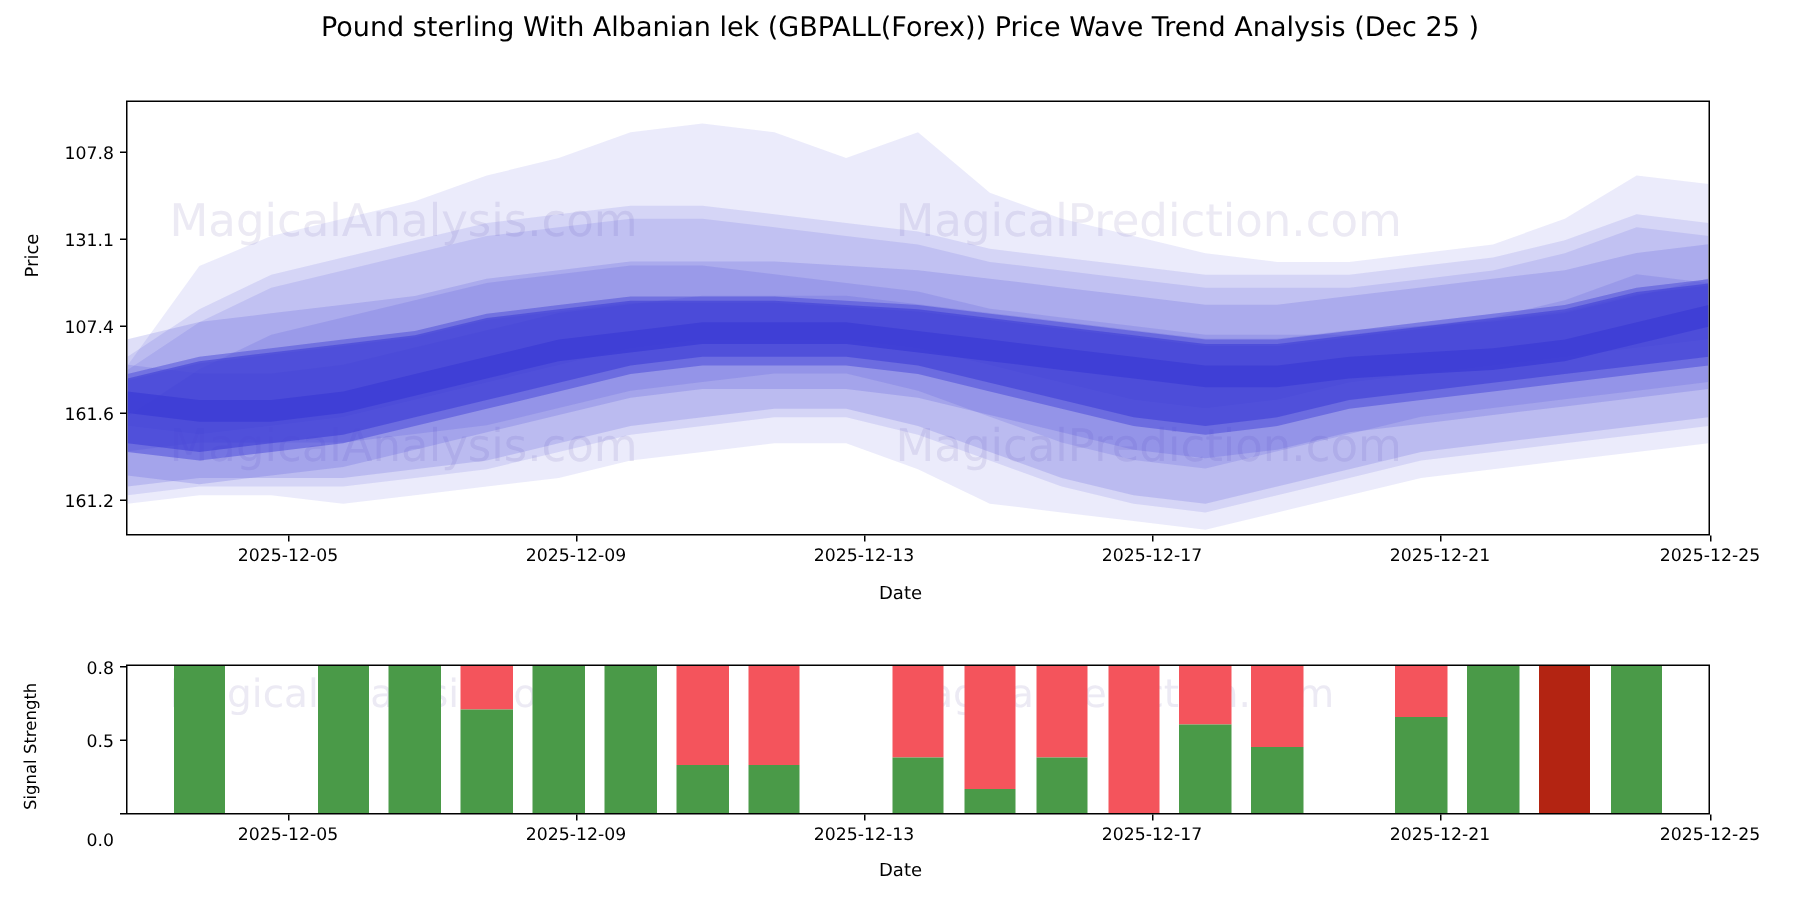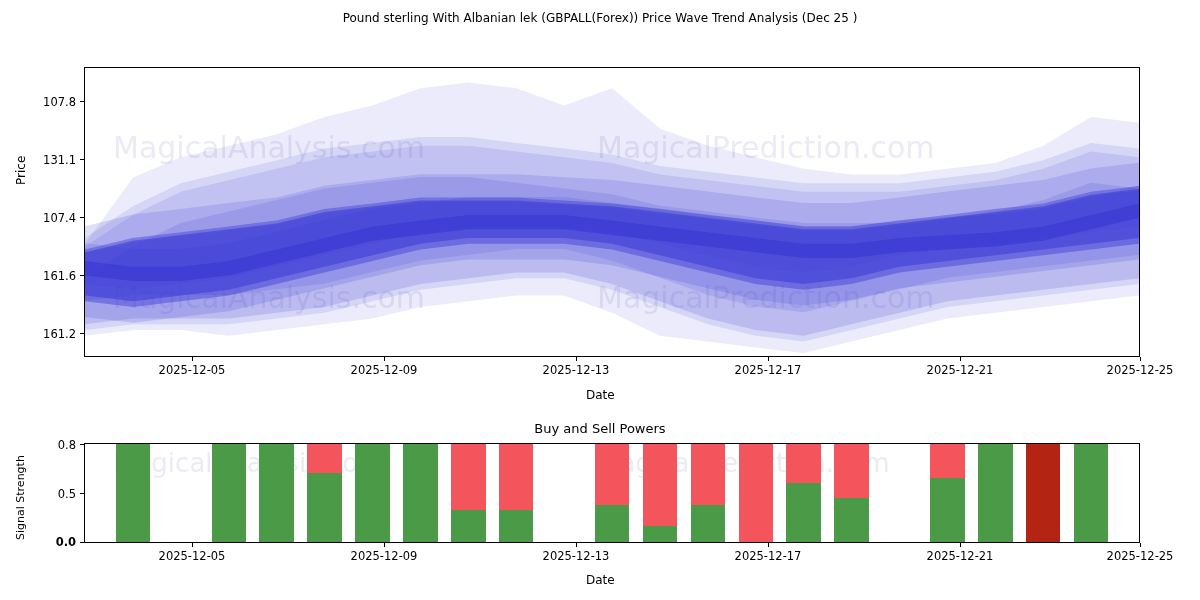--- a/index.html
+++ b/index.html
@@ -1,21 +1,21 @@
 <!DOCTYPE html>
 <html><head>
 <meta charset="utf-8">
 <style>
   html,body{margin:0;padding:0;}
   body{width:1200px;height:600px;background:#ffffff;font-family:"DejaVu Sans",sans-serif;overflow:hidden;}
   .page{position:relative;width:1200px;height:600px;}
 
   
   .title-block{position:absolute;left:0;top:8px;width:1200px;text-align:center;}
-  .title-line{font-size:12px;color:#000;line-height:21px;}
+  .title-line{font-size:18px;color:#000;line-height:21px;}
 
   
   #upper-axes{position:absolute;left:84px;top:67px;width:1056px;height:290px;
               border:1px solid #000;box-sizing:border-box;background:#fff;overflow:hidden;}
   #upper-plot{position:absolute;left:0;top:0;width:100%;height:100%;}
 
   .wm{position:absolute;color:#eceaf4;font-size:30px;white-space:nowrap;pointer-events:none;}
   .ylabel-u{position:absolute;font-size:11.5px;color:#000;text-align:right;width:60px;}
   .xlabel-u{position:absolute;font-size:11.5px;color:#000;text-align:center;width:110px;}
   .tickmark{position:absolute;background:#000;}
@@ -88,21 +88,20 @@
   <div class="xlabel-u" style="left:137px;top:363px;">2025-12-05</div>
   <div class="xlabel-u" style="left:329px;top:363px;">2025-12-09</div>
   <div class="xlabel-u" style="left:521px;top:363px;">2025-12-13</div>
   <div class="xlabel-u" style="left:713px;top:363px;">2025-12-17</div>
   <div class="xlabel-u" style="left:905px;top:363px;">2025-12-21</div>
   <div class="xlabel-u" style="left:1085px;top:363px;">2025-12-25</div>
 
   <div class="axis-title" style="left:586px;top:388px;">Date</div>
   <div class="axis-title ytitle-u">Price</div>
 
-  <div class="sub-title">Buy and Sell Powers</div>
 
   <div id="lower-axes">
     <div class="wm" style="left:28px;top:4px;font-size:26px;">MagicalAnalysis.com</div>
     <div class="wm" style="left:512px;top:4px;font-size:26px;">MagicalPrediction.com</div>
     <div id="bars" style="position:absolute;left:0;top:0;width:100%;height:100%;">
         <div class="bar" style="left: 30.7px; width: 34.5px; height: 98px;">
           <div class="sell" style="height: 0px;"></div>
           <div class="buy" style="height: 98px;"></div>
         </div>
         <div class="bar" style="left: 126.5px; width: 34.5px; height: 98px;">
@@ -169,21 +168,21 @@
           <div class="sell" style="height: 0px;"></div>
           <div class="buy" style="height: 98px;"></div>
         </div>
         <div class="bar" style="left: 988.8px; width: 34.5px; height: 98px;">
           <div class="sell" style="height: 0px;"></div>
           <div class="buy" style="height: 98px;"></div>
         </div>
       </div>
   </div>
 
-  <div class="ylabel-l" style="left:16px;top:535px;font-weight:bold;">0.0</div>
+  <div class="ylabel-l" style="left:16px;top:553px;">0.0</div>
   <div class="ylabel-l" style="left:16px;top:487px;">0.5</div>
   <div class="ylabel-l" style="left:16px;top:438px;">0.8</div>
 
   <div class="tickmark" style="left:80px;top:542px;width:4px;height:1px;"></div>
   <div class="tickmark" style="left:80px;top:493px;width:4px;height:1px;"></div>
   <div class="tickmark" style="left:80px;top:444px;width:4px;height:1px;"></div>
 
   <div class="tickmark" style="left:192px;top:543px;width:1px;height:4px;"></div>
   <div class="tickmark" style="left:384px;top:543px;width:1px;height:4px;"></div>
   <div class="tickmark" style="left:576px;top:543px;width:1px;height:4px;"></div>

